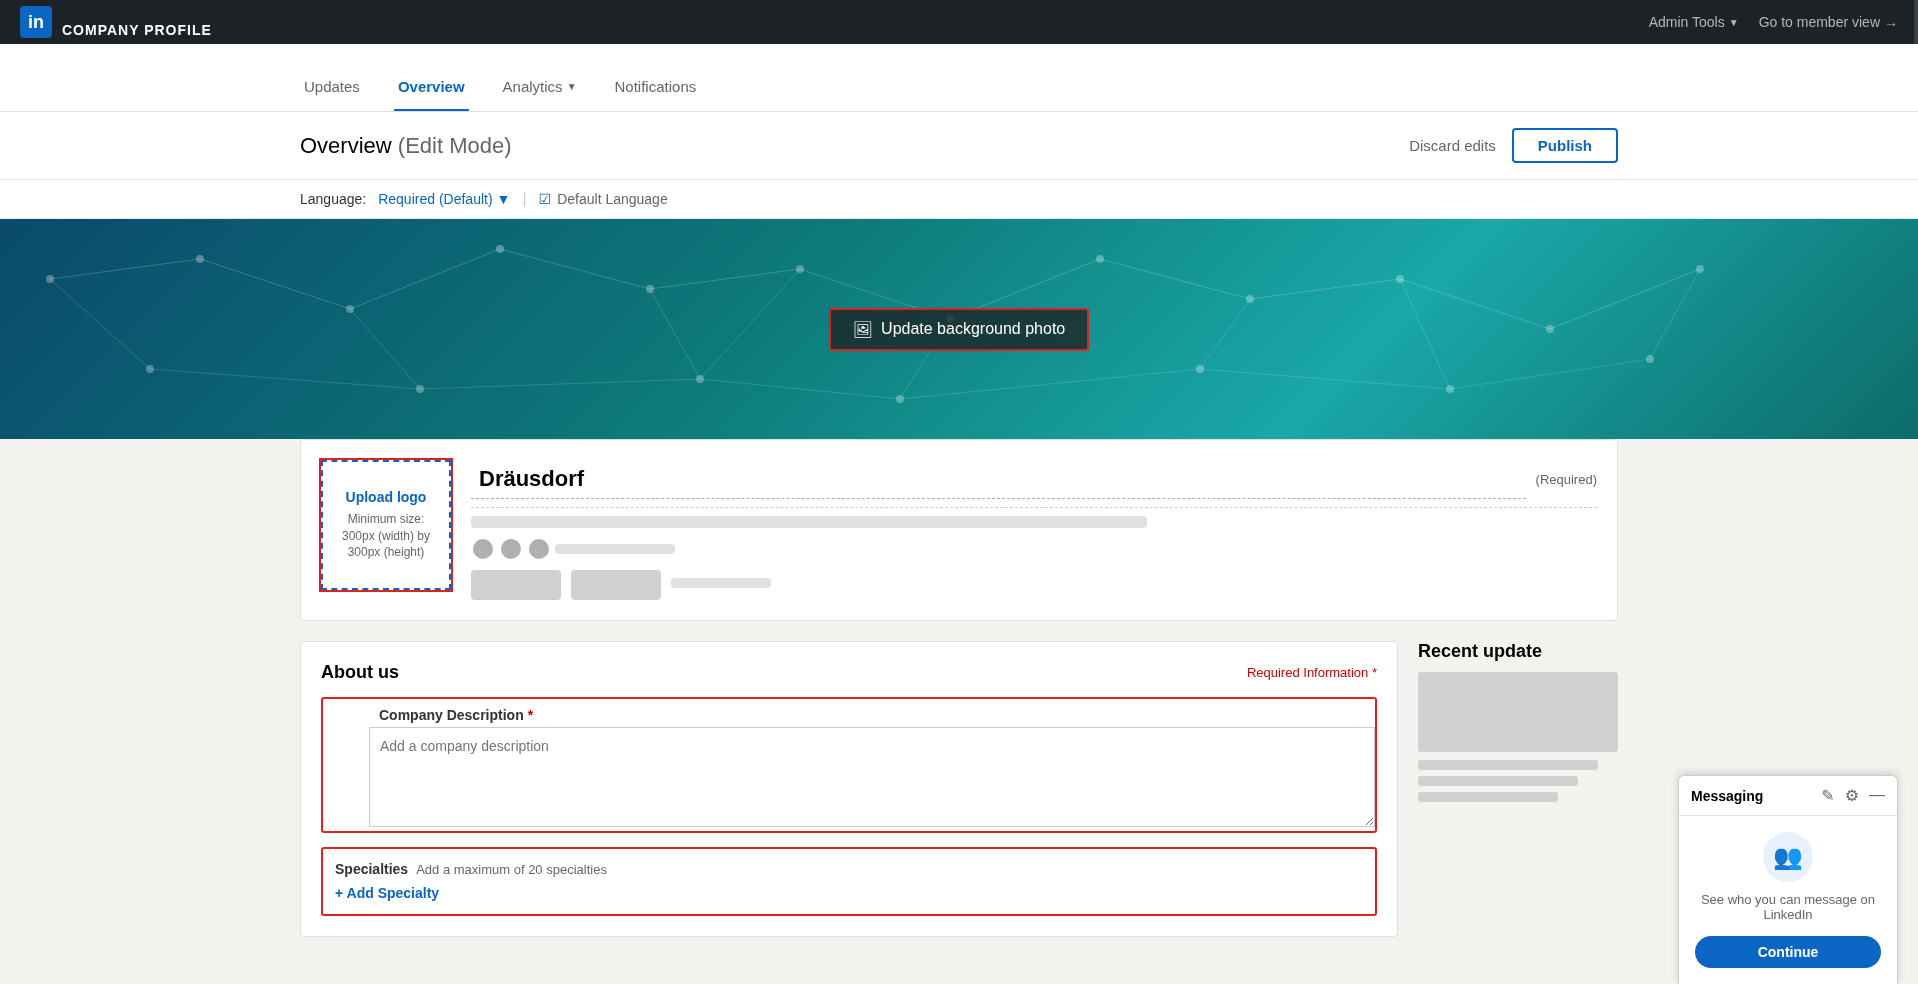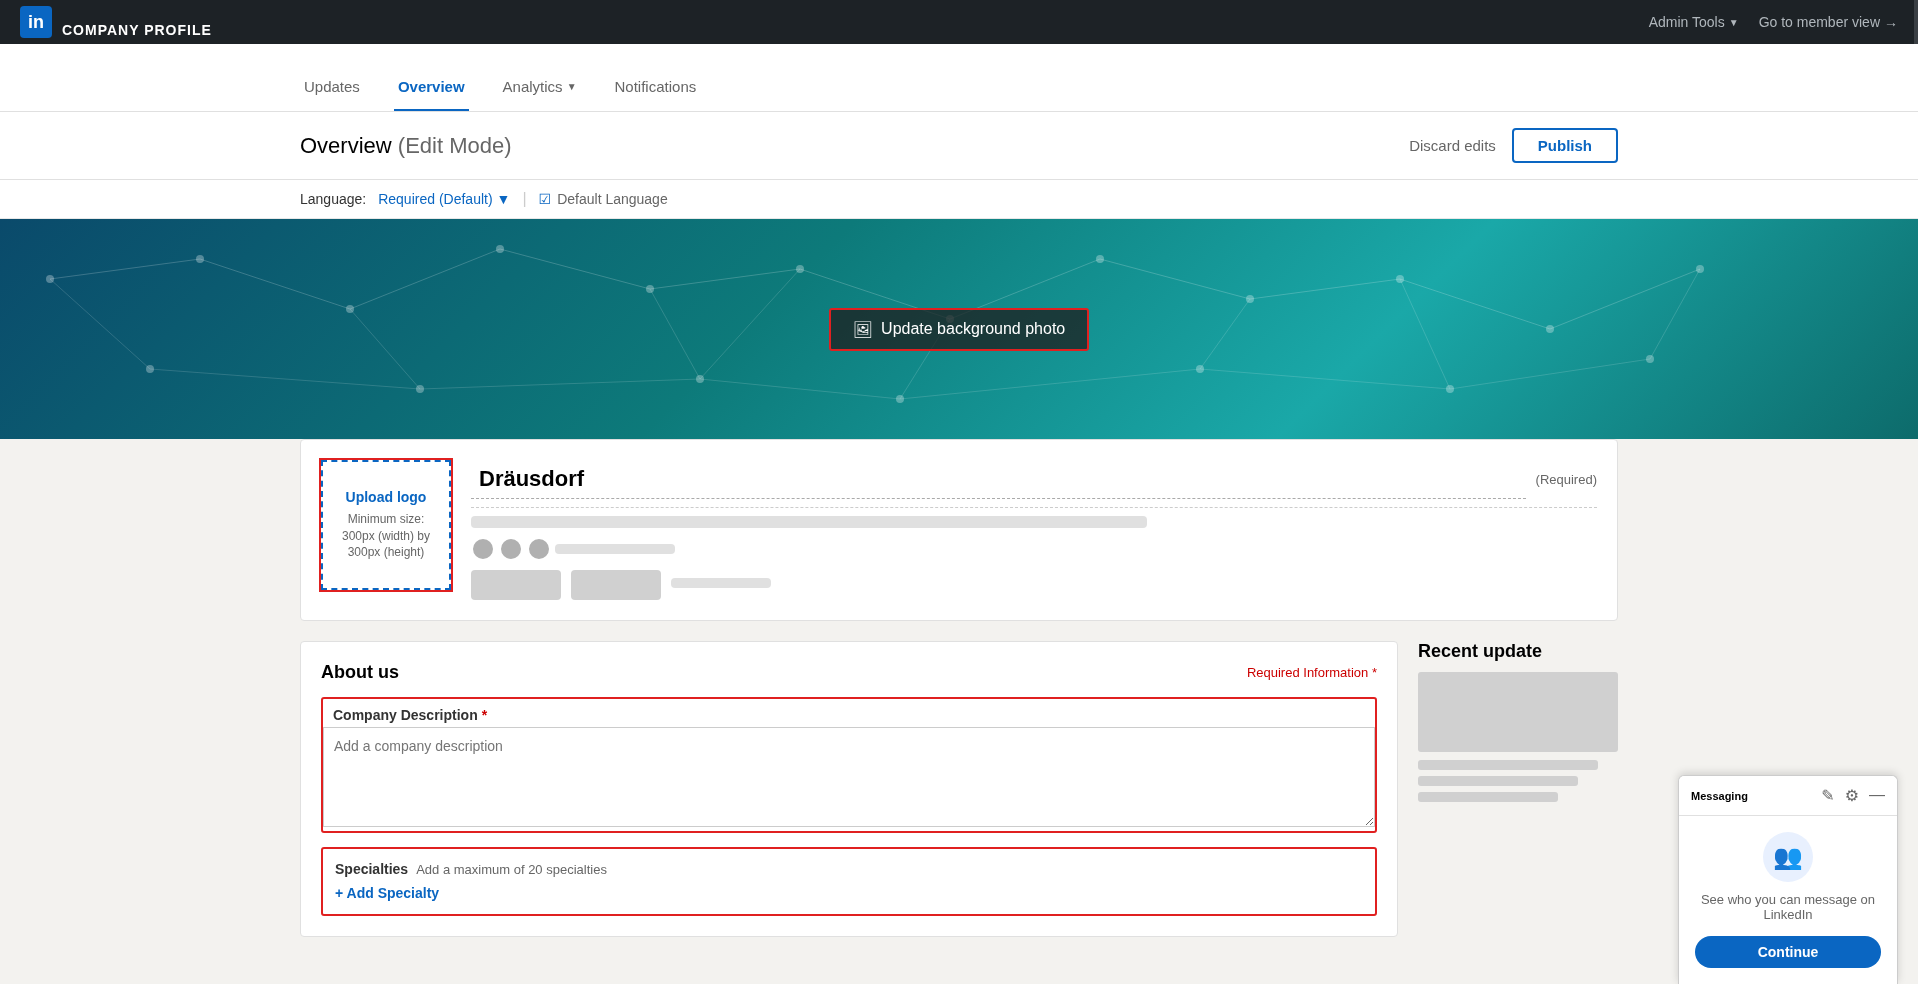--- a/index.html
+++ b/index.html
@@ -228,20 +228,21 @@
 
     .field-group { margin-bottom: 14px; }
     .field-label {
       font-size: 14px; font-weight: 600; color: #333; margin-bottom: 4px;
       display: flex; align-items: center; gap: 4px;
     }
     .field-label .required-star { color: #c00; }
     .field-outline {
       border: 2px solid #e02020;
       border-radius: 3px;
+      padding-left: 46px;
     }
     .company-desc-textarea {
       width: 100%;
       min-height: 100px;
       border: 1px solid #ccc;
       padding: 10px;
       font-size: 14px;
       color: #999;
       resize: vertical;
       outline: none;
@@ -283,21 +284,21 @@
       border-radius: 6px 6px 0 0;
       box-shadow: 0 -2px 8px rgba(0,0,0,0.15);
     }
     .messaging-header {
       background: #fff;
       padding: 10px 12px;
       display: flex; align-items: center; justify-content: space-between;
       border-bottom: 1px solid #e0e0e0;
       border-radius: 6px 6px 0 0;
     }
-    .messaging-title { font-size: 11px; font-weight: 600; color: #000; }
+    .messaging-title { font-size: 14px; font-weight: 600; color: #000; }
     .messaging-actions { display: flex; gap: 10px; color: #666; font-size: 16px; }
     .messaging-actions span { cursor: pointer; }
     .messaging-body { padding: 16px; text-align: center; }
     .career-icon {
       width: 50px; height: 50px; margin: 0 auto 10px;
       background: #e8f0fe; border-radius: 50%;
       display: flex; align-items: center; justify-content: center;
       font-size: 24px;
     }
     .career-tip-title { font-size: 15px; font-weight: 600; color: #000; margin-bottom: 6px; }

